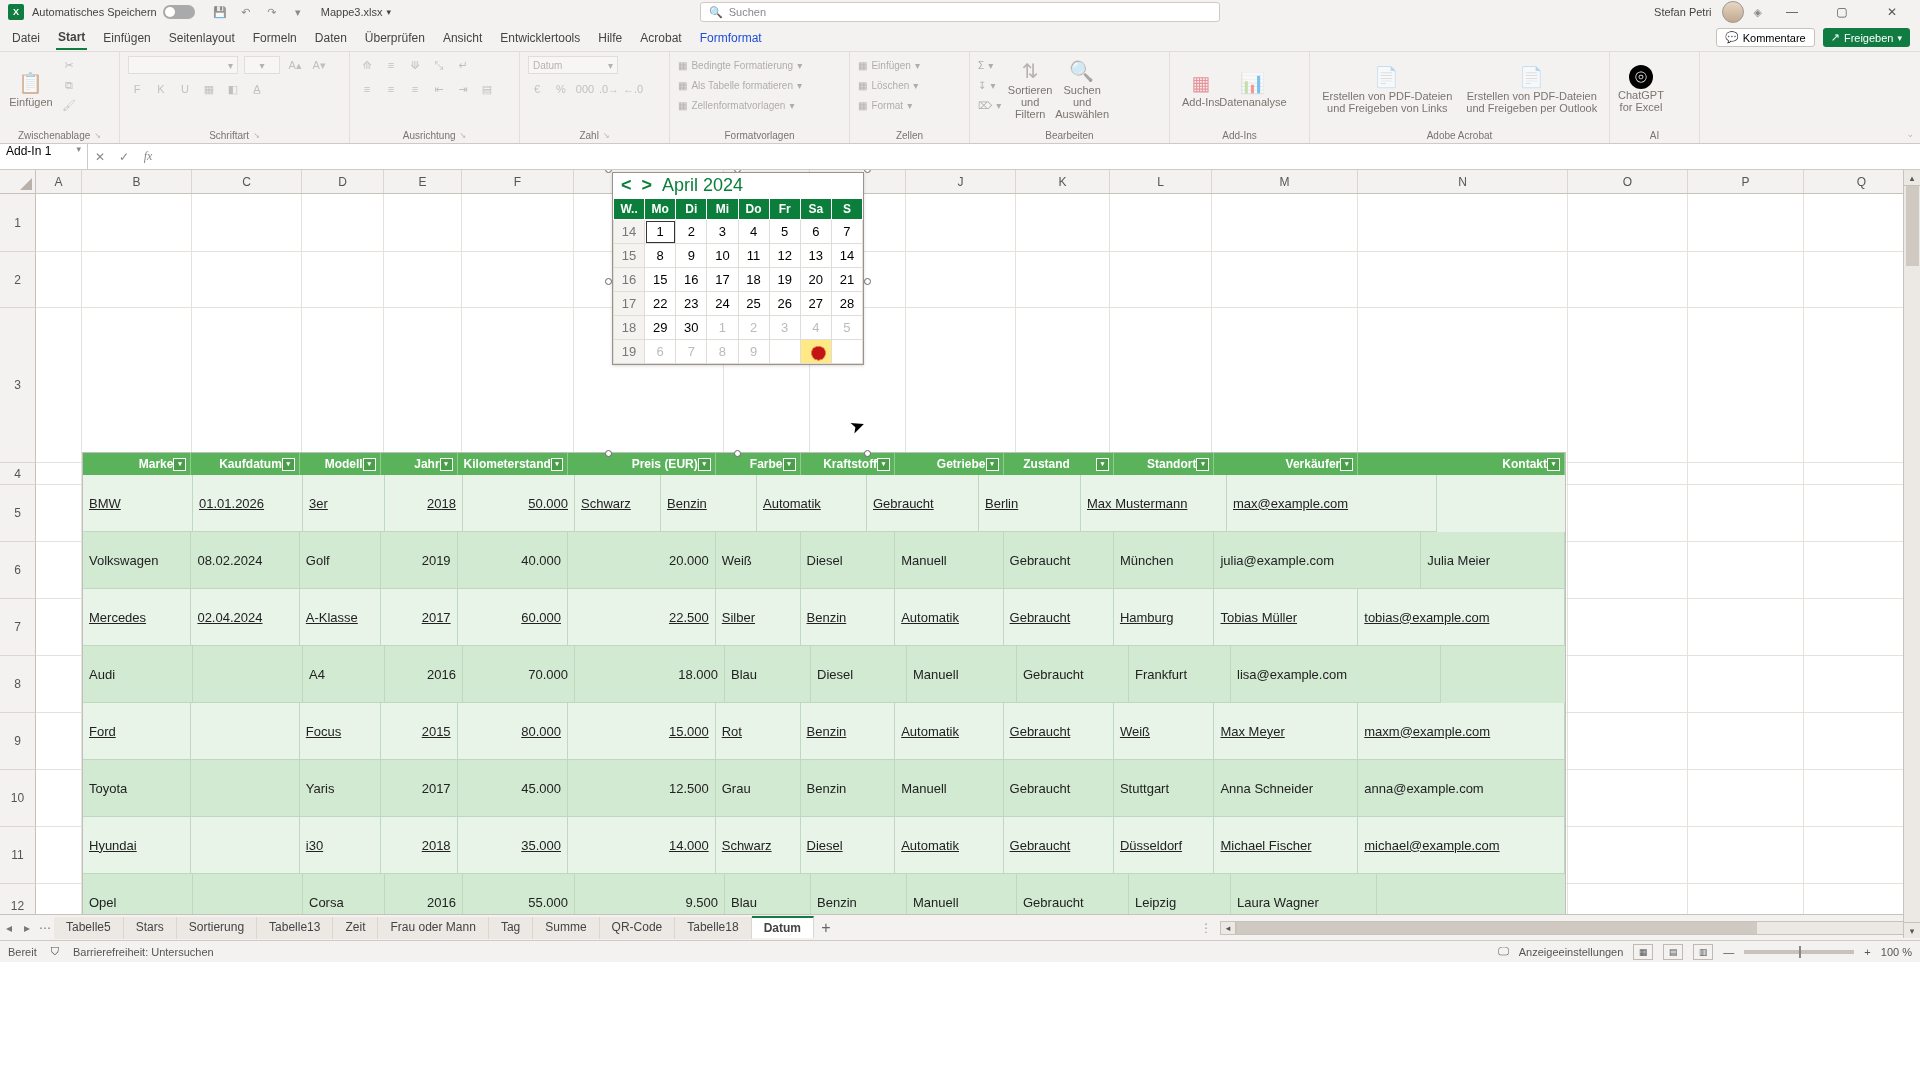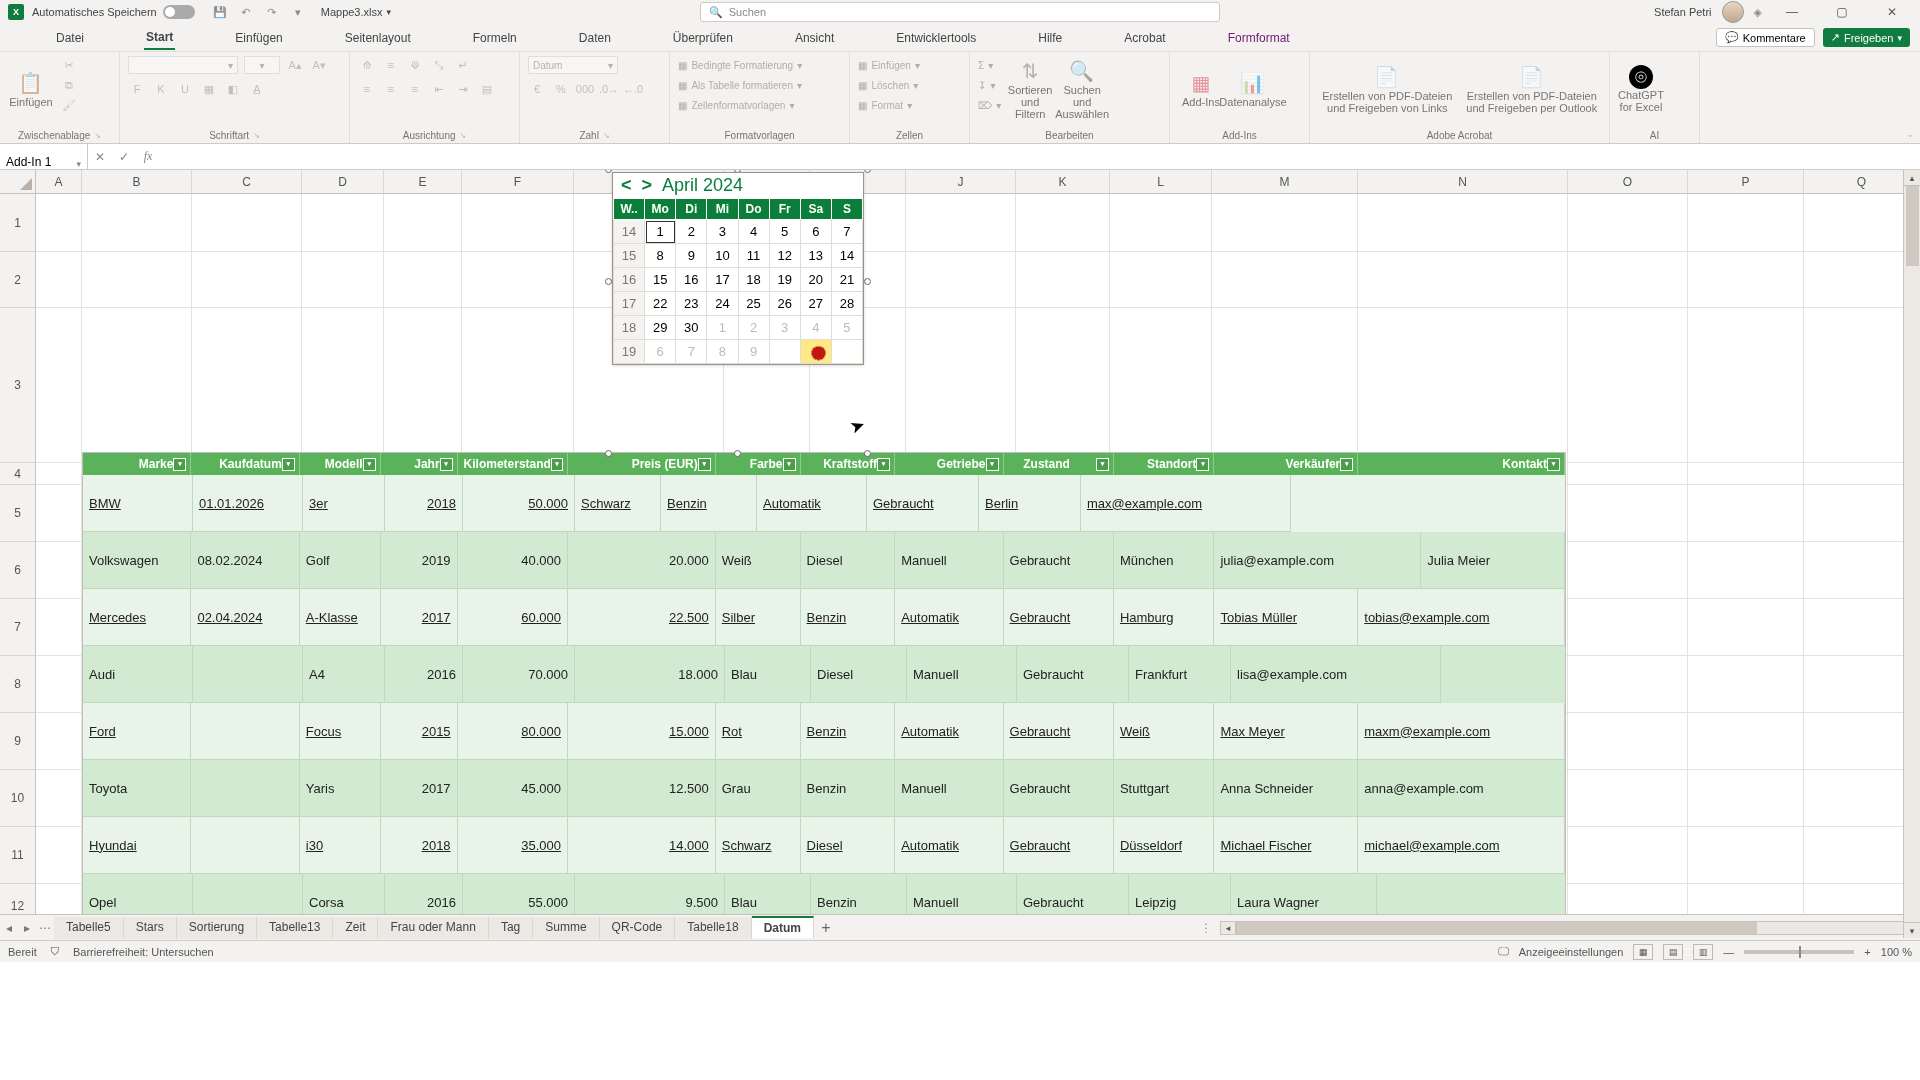--- a/index.html
+++ b/index.html
@@ -13,23 +13,23 @@
 .title-bar .toggle::after { content: ""; position: absolute; width: 10px; height: 10px; background: #fff; border-radius: 50%; top: 2px; left: 2px; }
 .title-bar .qat-btn { width: 22px; height: 22px; display: inline-flex; align-items: center; justify-content: center; opacity: .6; margin: 0 2px; }
 .title-bar .docname { margin-left: 10px; display: flex; align-items: center; gap: 4px; }
 .title-bar .search-box { margin: 0 auto; width: 520px; height: 20px; background: #fff; border: 1px solid #d0c9c6; border-radius: 3px; display: flex; align-items: center; padding: 0 8px; color: #888; gap: 6px; position: absolute; left: 50%; transform: translateX(-50%); }
 .title-bar .right { margin-left: auto; display: flex; align-items: center; gap: 10px; }
 .title-bar .avatar { width: 22px; height: 22px; border-radius: 50%; background: linear-gradient(#e8d6c4,#c0a88e); border: 1px solid #999; }
 .title-bar .win-btn { width: 40px; height: 24px; display: inline-flex; align-items: center; justify-content: center; color: #555; font-size: 12px; }
 
 
 .menu-row { height: 28px; background: #f3f2f1; display: flex; align-items: center; padding-left: 10px; font-size: 12px; gap: 14px; border-bottom: 1px solid #e0dcd8; }
-.menu-row .tab { color: #444; padding: 4px 2px; margin-left: 44px; }
+.menu-row .tab { color: #444; padding: 4px 2px; }
 .menu-row .tab.active { border-bottom: 2px solid #107c41; font-weight: 600; }
-.menu-row .tab.contextual { color: #701a75; }
+.menu-row .tab.contextual { color: #1d4ed8; }
 .menu-row .right-actions { margin-left: auto; display: flex; gap: 8px; margin-right: 10px; }
 .menu-row .comments-btn { border: 1px solid #c8c2bd; background: #fff; padding: 2px 8px; border-radius: 3px; font-size: 11px; display: flex; align-items: center; gap: 4px; }
 .menu-row .share-btn { background: #107c41; color: #fff; padding: 2px 8px; border-radius: 3px; font-size: 11px; display: flex; align-items: center; gap: 4px; }
 .menu-row .caret { font-size: 9px; }
 
 
 .ribbon { height: 92px; background: #f3f2f1; border-bottom: 1px solid #d0cac5; display: flex; font-size: 11px; color: #7a746d; position: relative; }
 .ribbon .group { border-right: 1px solid #e3ded9; padding: 4px 8px 2px; display: flex; flex-direction: column; }
 .ribbon .group .body { flex: 1; display: flex; align-items: flex-start; gap: 6px; }
 .ribbon .group .label { text-align: center; font-size: 10px; color: #7a746d; margin-top: auto; padding-top: 2px; display: flex; justify-content: center; align-items: center; gap: 4px; }
@@ -40,21 +40,21 @@
 .ribbon .small-btn { width: 18px; height: 18px; display: inline-flex; align-items: center; justify-content: center; opacity: .4; font-size: 11px; }
 .ribbon .font-name { width: 110px; height: 18px; border: 1px solid #d0cac5; background: #fcfbfa; font-size: 10px; padding: 0 4px; display: flex; align-items: center; justify-content: space-between; opacity: .5; }
 .ribbon .font-size { width: 36px; height: 18px; border: 1px solid #d0cac5; background: #fcfbfa; font-size: 10px; display: flex; align-items: center; justify-content: center; opacity: .5; }
 .ribbon .num-format { width: 90px; height: 18px; border: 1px solid #d0cac5; background: #fcfbfa; font-size: 10px; padding: 0 4px; display: flex; align-items: center; justify-content: space-between; opacity: .5; }
 .ribbon .stacked { display: flex; flex-direction: column; gap: 2px; }
 .ribbon .menu-item { display: flex; align-items: center; gap: 4px; font-size: 10px; opacity: .55; height: 18px;}
 .ribbon .collapse-btn { position: absolute; right: 6px; bottom: 4px; font-size: 9px; opacity: .5; }
 
 
 .fx-row { height: 26px; border-bottom: 1px solid #d0cac5; display: flex; align-items: center; font-size: 12px; background: #fff; }
-.fx-row .name-box { width: 88px; border-right: 1px solid #d0cac5; padding: 0 6px; display: flex; align-items: flex-end; justify-content: space-between; height: 100%; }
+.fx-row .name-box { width: 88px; border-right: 1px solid #d0cac5; padding: 0 6px; display: flex; align-items: flex-start; justify-content: space-between; height: 100%; }
 .fx-row .fx-btn { width: 24px; text-align: center; color: #888; }
 .fx-row .fx-icon { font-style: italic; font-family: serif; }
 .fx-row .formula-input { flex: 1; padding: 0 6px; height: 100%; }
 
 
 .grid-area { position: relative; height: 744px; overflow: hidden; }
 .col-headers { display: flex; height: 24px; background: #f3f2f1; border-bottom: 1px solid #c8c2bd; position: sticky; top: 0; }
 .col-headers .select-all { width: 36px; border-right: 1px solid #c8c2bd; background: #f3f2f1; position: relative; }
 .col-headers .select-all::after { content: ""; position: absolute; right: 3px; bottom: 3px; border: 6px solid transparent; border-right-color: #b8b0a9; border-bottom-color: #b8b0a9; }
 .col-headers .ch { border-right: 1px solid #dcd6d0; text-align: center; font-size: 12px; color: #555; line-height: 24px; }
@@ -831,20 +831,21 @@
           <div class="td w-B ">BMW</div>
           <div class="td w-C ">01.01.2026</div>
           <div class="td w-D ">3er</div>
           <div class="td w-E num">2018</div>
           <div class="td w-F num">50.000</div>
           <div class="td w-H ">Schwarz</div>
           <div class="td w-I ">Benzin</div>
           <div class="td w-J ">Automatik</div>
           <div class="td w-K ">Gebraucht</div>
           <div class="td w-L ">Berlin</div>
+          <div class="td w-M ">Max Mustermann</div>
           <div class="td w-N ">max@example.com</div>
         </div>
         <div class="tr even">
           <div class="td w-B ">Volkswagen</div>
           <div class="td w-C ">08.02.2024</div>
           <div class="td w-D ">Golf</div>
           <div class="td w-E num">2019</div>
           <div class="td w-F num">40.000</div>
           <div class="td w-G num">20.000</div>
           <div class="td w-H ">Weiß</div>

